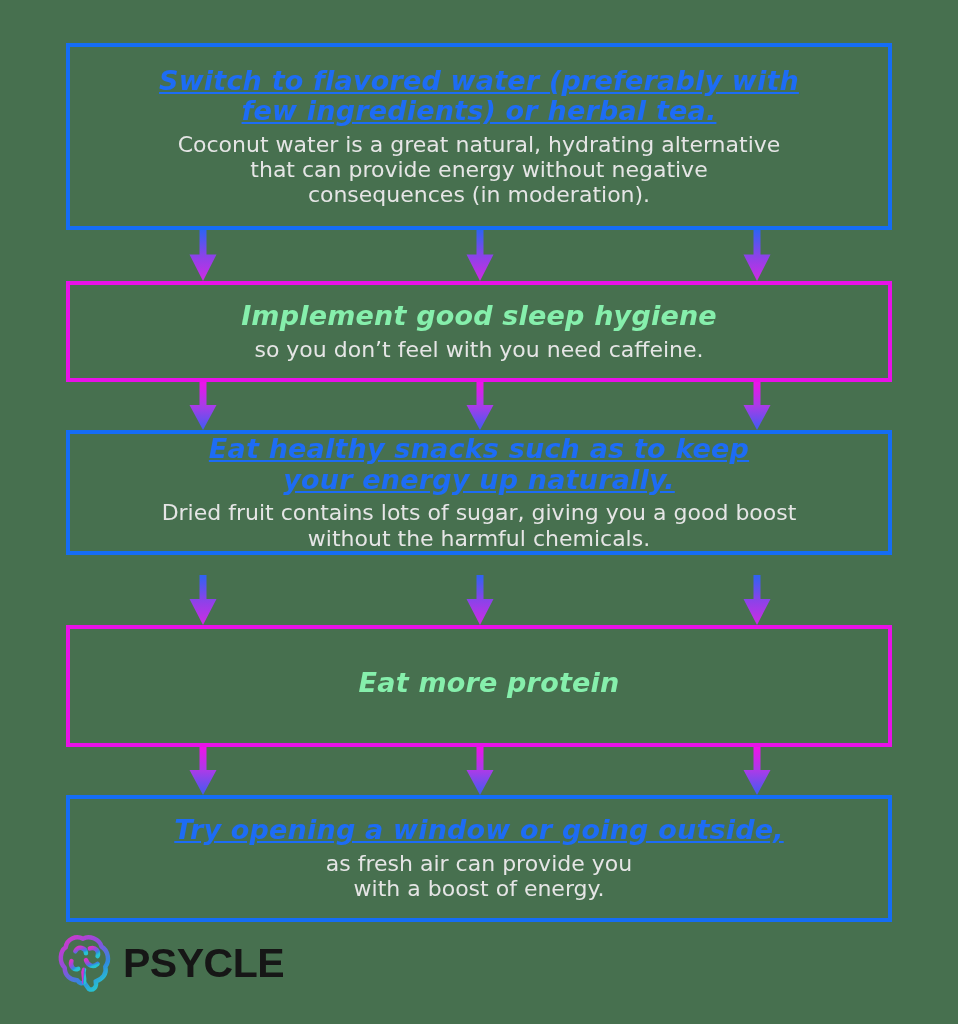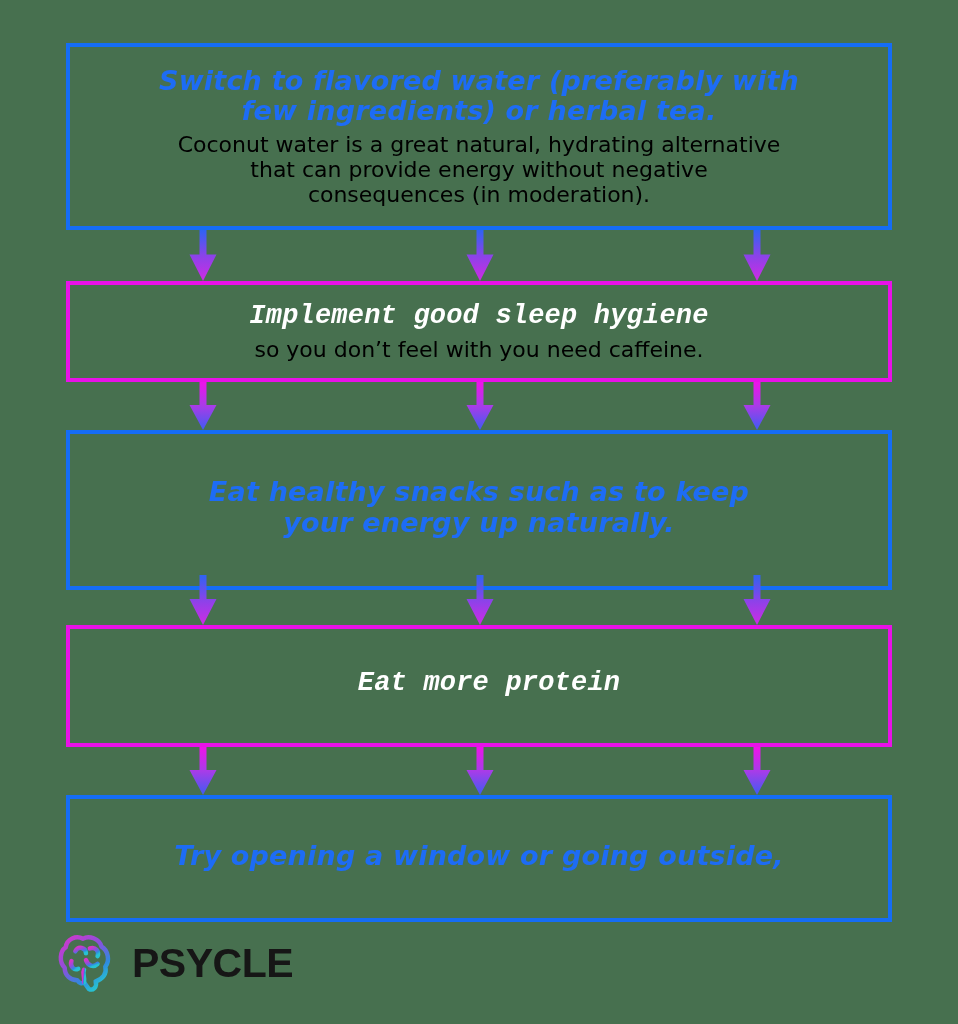--- a/index.html
+++ b/index.html
@@ -24,49 +24,49 @@
   }
   .box.blue{border-color:#156df5;}
   .box.magenta{border-color:#e811e8;}
   .box h2{
     margin:0 0 5px 0;
     font-size:27px;line-height:1.13;
     font-weight:700;font-style:italic;
     white-space:pre-line;
     letter-spacing:.2px;
   }
-  .box.blue h2{color:#1d6cf5;}
-  .box.magenta h2{color:#ffffff;font-family:Liberation Mono, monospace;}
+  .box.blue h2{color:#1d6cf5;text-decoration:underline;}
+  .box.magenta h2{color:#86efac;}
   .box p{
     margin:0;
     font-size:22px;line-height:1.15;
     font-weight:500;
-    color:#000000;
+    color:#e5e5e5;
     white-space:pre-line;
   }
   .b1{top:43px;height:187px;}
   .b2{top:281px;height:101px;}
-  .b3{top:430px;height:160px;text-align:center;}
+  .b3{top:430px;height:125px;text-align:center;}
   .b4{top:625px;height:122px;padding-left:48px;}
   .b5{top:795px;height:127px;}
 
   
   .arrows{position:absolute;left:66px;width:826px;}
   .rA{top:230px;height:51px;}
   .rB{top:382px;height:48px;}
   .rC{top:575px;height:50px;}
   .rD{top:747px;height:48px;}
   .arrow{position:absolute;top:0;width:30px;height:100%;}
   .a1{left:122px;} .a2{left:399px;} .a3{left:676px;}
   .arrow svg{display:block;width:100%;height:100%;}
 
   
   .logo{
     position:absolute;left:56px;top:932px;height:62px;
-    display:flex;align-items:center;gap:18px;
+    display:flex;align-items:center;gap:9px;
   }
   .logo .brain{width:58px;height:62px;}
   .logo .word{
     font-family:"Liberation Sans","DejaVu Sans",sans-serif;
     font-size:41px;font-weight:700;
     color:#161616;letter-spacing:-0.5px;
   }
   .defs{position:absolute;width:0;height:0;}
 </style>
 </head>
@@ -140,20 +140,22 @@
     <span class="arrow a3">
       <svg viewBox="0 0 30 48" preserveAspectRatio="none">
           <path fill="url(#g-mb)" d="M11.5 0 L18.5 0 L18.5 23 L28.5 23 L15 48 L1.5 23 L11.5 23 Z"></path>
         </svg>
     </span>
   </div>
 
   <section class="box blue b3">
     <h2>Eat healthy snacks such as to keep
 your energy up naturally.</h2>
+    <p>Dried fruit contains lots of sugar, giving you a good boost
+without the harmful chemicals.</p>
   </section>
 
   <div class="arrows rC">
     <span class="arrow a1">
       <svg viewBox="0 0 30 48" preserveAspectRatio="none">
           <path fill="url(#g-bm)" d="M11.5 0 L18.5 0 L18.5 23 L28.5 23 L15 48 L1.5 23 L11.5 23 Z"></path>
         </svg>
     </span>
     <span class="arrow a2">
       <svg viewBox="0 0 30 48" preserveAspectRatio="none">
@@ -184,20 +186,22 @@
     </span>
     <span class="arrow a3">
       <svg viewBox="0 0 30 48" preserveAspectRatio="none">
           <path fill="url(#g-mb)" d="M11.5 0 L18.5 0 L18.5 23 L28.5 23 L15 48 L1.5 23 L11.5 23 Z"></path>
         </svg>
     </span>
   </div>
 
   <section class="box blue b5">
     <h2>Try opening a window or going outside,</h2>
+    <p>as fresh air can provide you
+with a boost of energy.</p>
   </section>
 
   <footer class="logo">
     <span class="brain">
       <svg viewBox="0 0 60 64">
         <g fill="none" stroke="url(#g-brain)" stroke-width="4.6" stroke-linecap="round" stroke-linejoin="round">
           <path d="M28 7 C21 3 11 7 10 16 C4 20 3 31 9 37 C9 45 15 50 22 50 C24 53 27 54 29 52 L34 59 C38 61 43 57 41 51 C48 49 53 43 51 36 C56 30 54 19 47 15 C45 7 34 3 28 7 Z"></path>
           <path d="M20 20 C23 14 31 16 31 22"></path>
           <path d="M35 17 C41 15 45 20 43 25"></path>
           <path d="M16 30 C14 36 19 40 23 38"></path>

